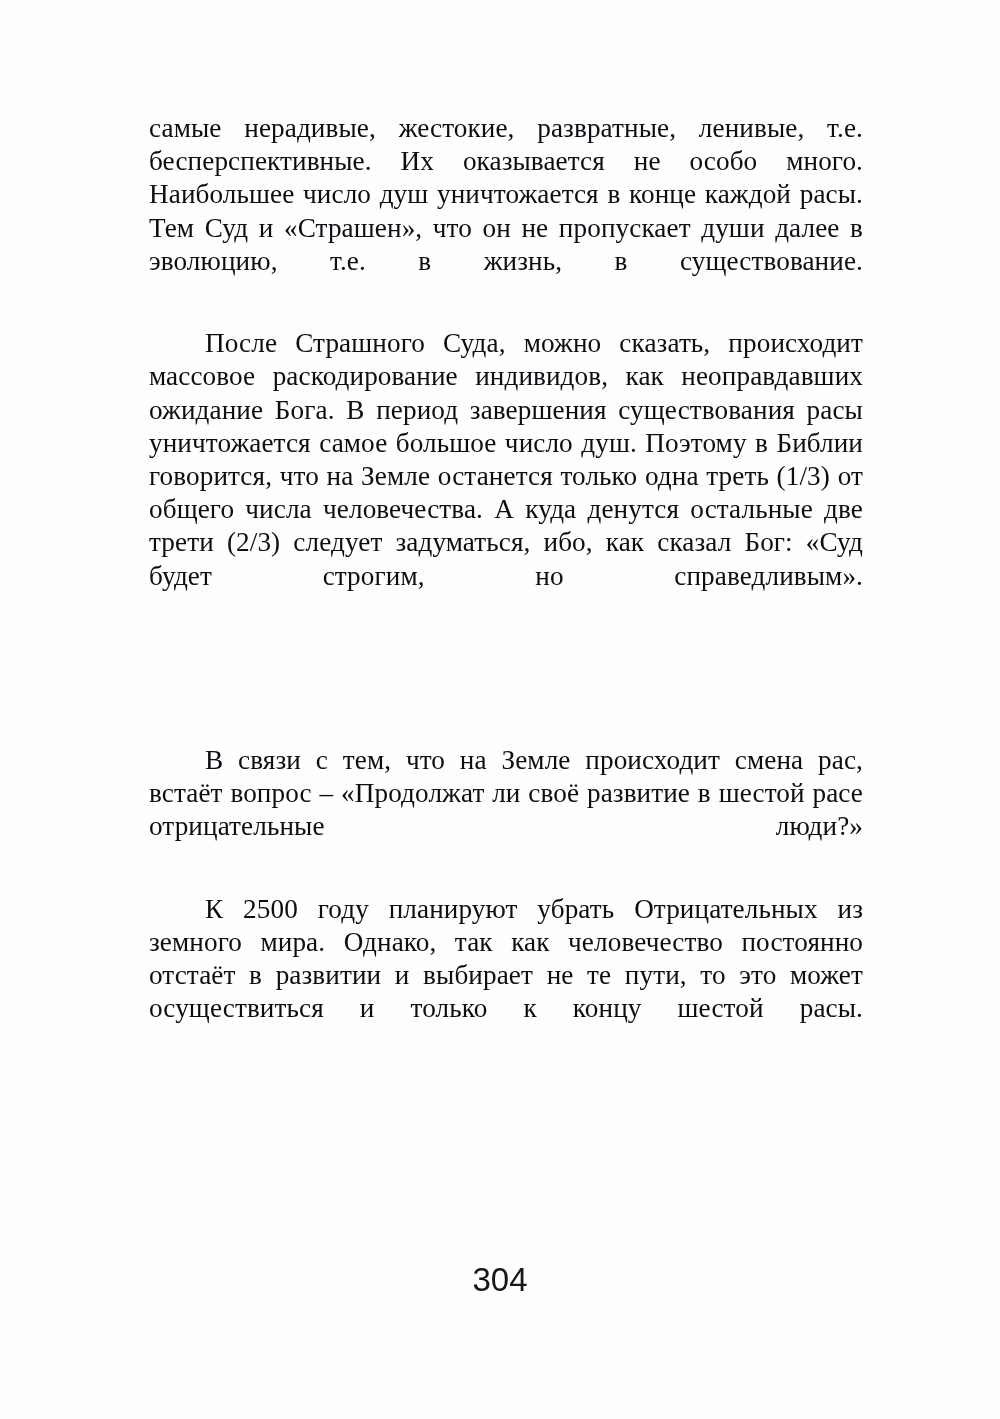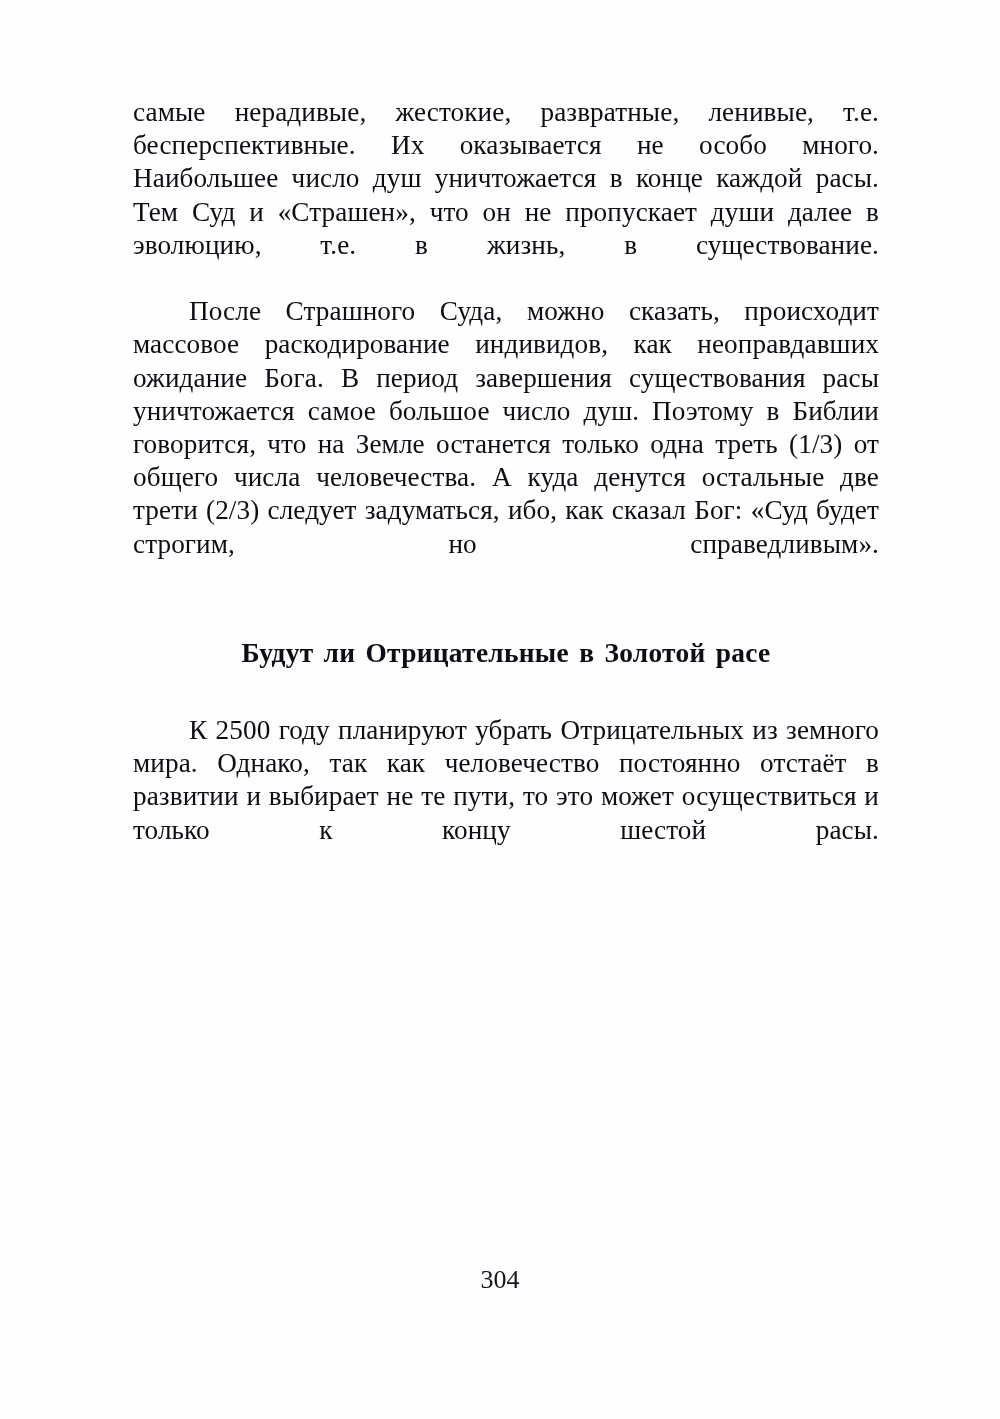--- a/index.html
+++ b/index.html
@@ -25,21 +25,21 @@
   }
 
   #text-column {
     position: absolute;
     left: 133px;
     top: 96px;
     width: 746px;
   }
 
   p.para {
-    margin: 0;
+    margin: 16px;
     font-size: 27.2px;
     line-height: 33.2px;
     text-align: justify;
     text-justify: inter-word;
     text-indent: 56px;
     letter-spacing: 0.1px;
     word-spacing: 0.4px;
     -webkit-font-smoothing: none;
   }
   p.para.no-indent { text-indent: 0; }
@@ -70,44 +70,44 @@
 
   .gap-before-heading { height: 42px; }
   .gap-after-heading  { height: 44px; }
 
   #page-number {
     position: absolute;
     left: 0;
     right: 0;
     top: 1265px;
     text-align: center;
-    font-size: 26px;
+    font-size: 33px;
     line-height: 30px;
-    font-family: Liberation Serif, serif;
+    font-family: Liberation Sans, sans-serif;
     color: #16161d;
   }
 </style>
 </head>
 <body style="color: rgb(13, 13, 20);">
 
 <div id="page" style="background: rgb(254, 254, 254);">
 
   <div id="text-column">
 
     <p class="para no-indent" id="para-1"><span class="reg">самые нерадивые, жестокие, развратные, ленивые, т.е. бесперспективные.  Их оказывается не особо много. Наибольшее число душ уничтожается в конце каждой расы. Тем Суд и «Страшен», что он не пропускает души далее в эволюцию, т.е. в жизнь, в существование.</span></p>
 
     <p class="para" id="para-2"><b class="bold">После Страшного Суда, можно сказать, происходит массовое раскодирование индивидов,</b><span class="reg"> как неоправдавших ожидание Бога. </span><b class="bold">В период завершения существования расы уничтожается самое большое число душ. Поэтому в Библии говорится, что на </b><span class="reg">Земле </span><b class="bold">останется только одна треть (1/3)</b><span class="reg"> от общего числа человечества. А куда денутся остальные две трети (2/3) следует задуматься, ибо, как сказал Бог: «Суд будет строгим, но справедливым».</span></p>
 
 
     <div class="gap-before-heading"></div>
 
-    <h2 class="section-heading" id="heading-1">Будут ли Отрицательные в Золотой расе</h2>
 
     <div class="gap-after-heading"></div>
 
+    <p class="para" id="para-4"><span class="reg">В связи с тем, что на Земле происходит смена рас, встаёт вопрос – «Продолжат ли своё развитие в шестой расе отрицательные люди?»</span></p>
 
 
 
     <p class="para" id="para-7"><span class="reg">К 2500 году планируют убрать Отрицательных из земного мира. Однако, так как человечество постоянно отстаёт в развитии и выбирает не те пути, то это может осуществиться и только к концу шестой расы.</span></p>
 
   </div>
 
   <div id="page-number">304</div>
 
 </div>

